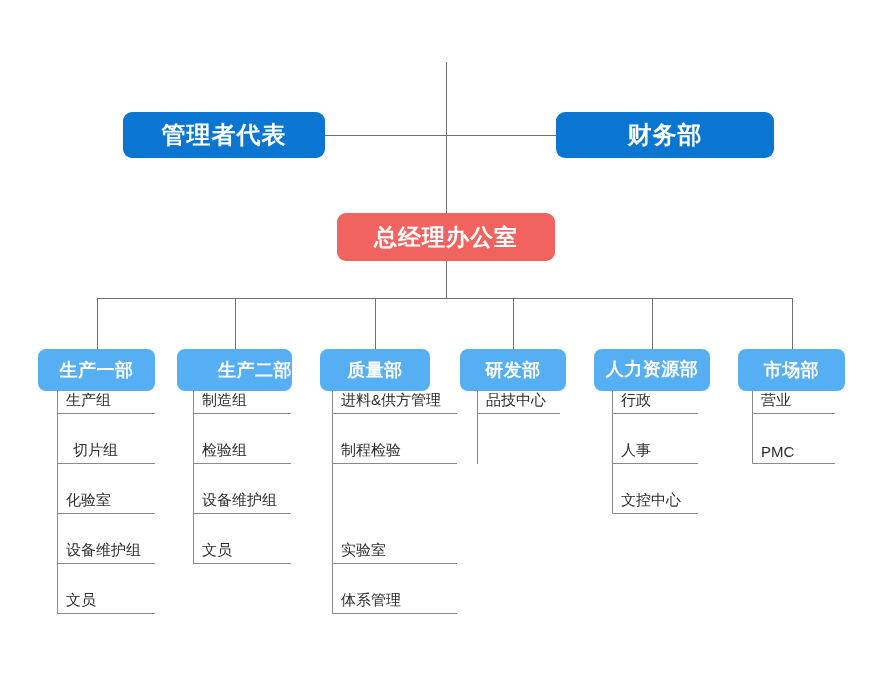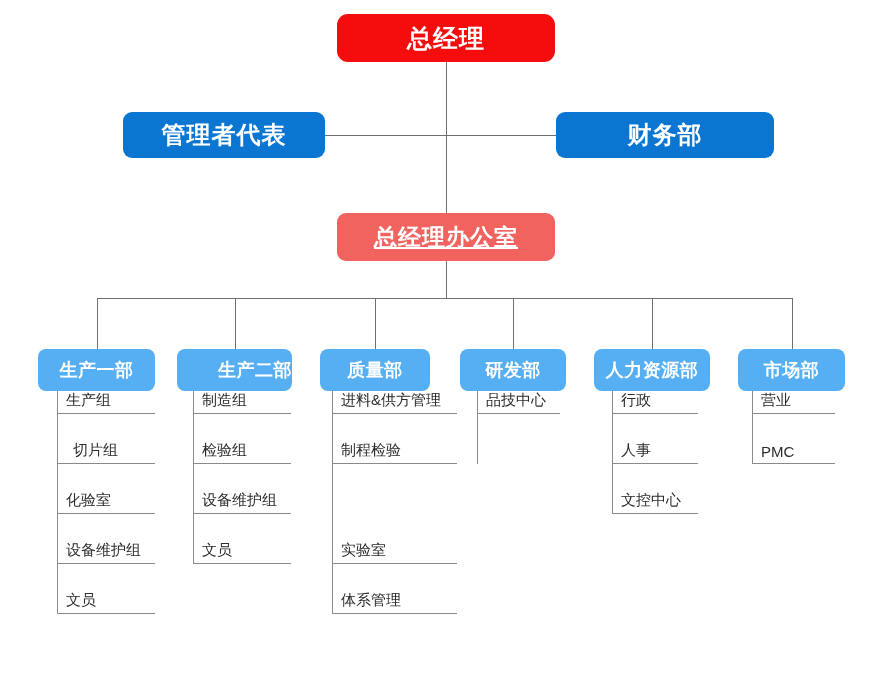--- a/index.html
+++ b/index.html
@@ -39,21 +39,20 @@
     font-size: 25px;
     border-radius: 11px;
   }
   .node-blue {
     background: #0a76d1;
     font-size: 24px;
   }
   .node-office {
     background: #f1635f;
     font-size: 23px;
-    text-decoration: underline;
   }
   .node-dept {
     background: #56aef3;
     font-size: 18px;
     border-radius: 8px;
     letter-spacing: 0.5px;
   }
 
   
   .line {
@@ -106,21 +105,20 @@
       <div class="line vline" style="left: 375px; top: 298px; height: 51px;"></div>
       <div class="line vline" style="left: 375px; top: 391px;"></div>
       <div class="line vline" style="left: 513px; top: 298px; height: 51px;"></div>
       <div class="line vline" style="left: 513px; top: 391px;"></div>
       <div class="line vline" style="left: 652px; top: 298px; height: 51px;"></div>
       <div class="line vline" style="left: 652px; top: 391px;"></div>
       <div class="line vline" style="left: 791.5px; top: 298px; height: 51px;"></div>
       <div class="line vline" style="left: 791.5px; top: 391px;"></div>
     </div>
 
-  <div class="node node-ceo" id="node-ceo" style="left: 337px; top: 14px; width: 218px; height: 48px;">总经理</div>
 
   <div class="node node-blue" id="node-left-peer" style="left: 123px; top: 112px; width: 202px; height: 46px;">管理者代表</div>
 
   <div class="node node-blue" id="node-right-peer" style="left: 556px; top: 112px; width: 218px; height: 46px;">财务部</div>
 
   <div class="node node-office" id="node-office" style="left: 337px; top: 213px; width: 218px; height: 48px;">总经理办公室</div>
 
   <div id="departments-layer">
       <div class="node node-dept" style="left: 38px; top: 349px; width: 117px; height: 42px;">
         <span>生产一部</span>
@@ -181,21 +179,21 @@
       </div>
       <div class="node node-dept" style="left: 460px; top: 349px; width: 106px; height: 42px;">
         <span>研发部</span>
       </div>
       <div class="leaf-col" style="left: 477px; top: 364px; width: 83px; height: 100px;">
         <div class="leaf-spine" style="height: 100px;"></div>
         <div class="leaf" style="left: 0px; top: 0px; width: 83px; height: 50px;">
           <span>品技中心</span>
         </div>
       </div>
-      <div class="node node-dept" style="left: 594px; top: 349px; width: 116px; height: 42px;">
+      <div class="node node-dept" style="left: 594px; top: 349px; width: 116px; height: 42px; font-family: Liberation Mono, monospace;">
         <span>人力资源部</span>
       </div>
       <div class="leaf-col" style="left: 612px; top: 364px; width: 86px; height: 150px;">
         <div class="leaf-spine" style="height: 150px;"></div>
         <div class="leaf" style="left: 0px; top: 0px; width: 86px; height: 50px;">
           <span>行政</span>
         </div>
         <div class="leaf" style="left: 0px; top: 50px; width: 86px; height: 50px;">
           <span>人事</span>
         </div>

